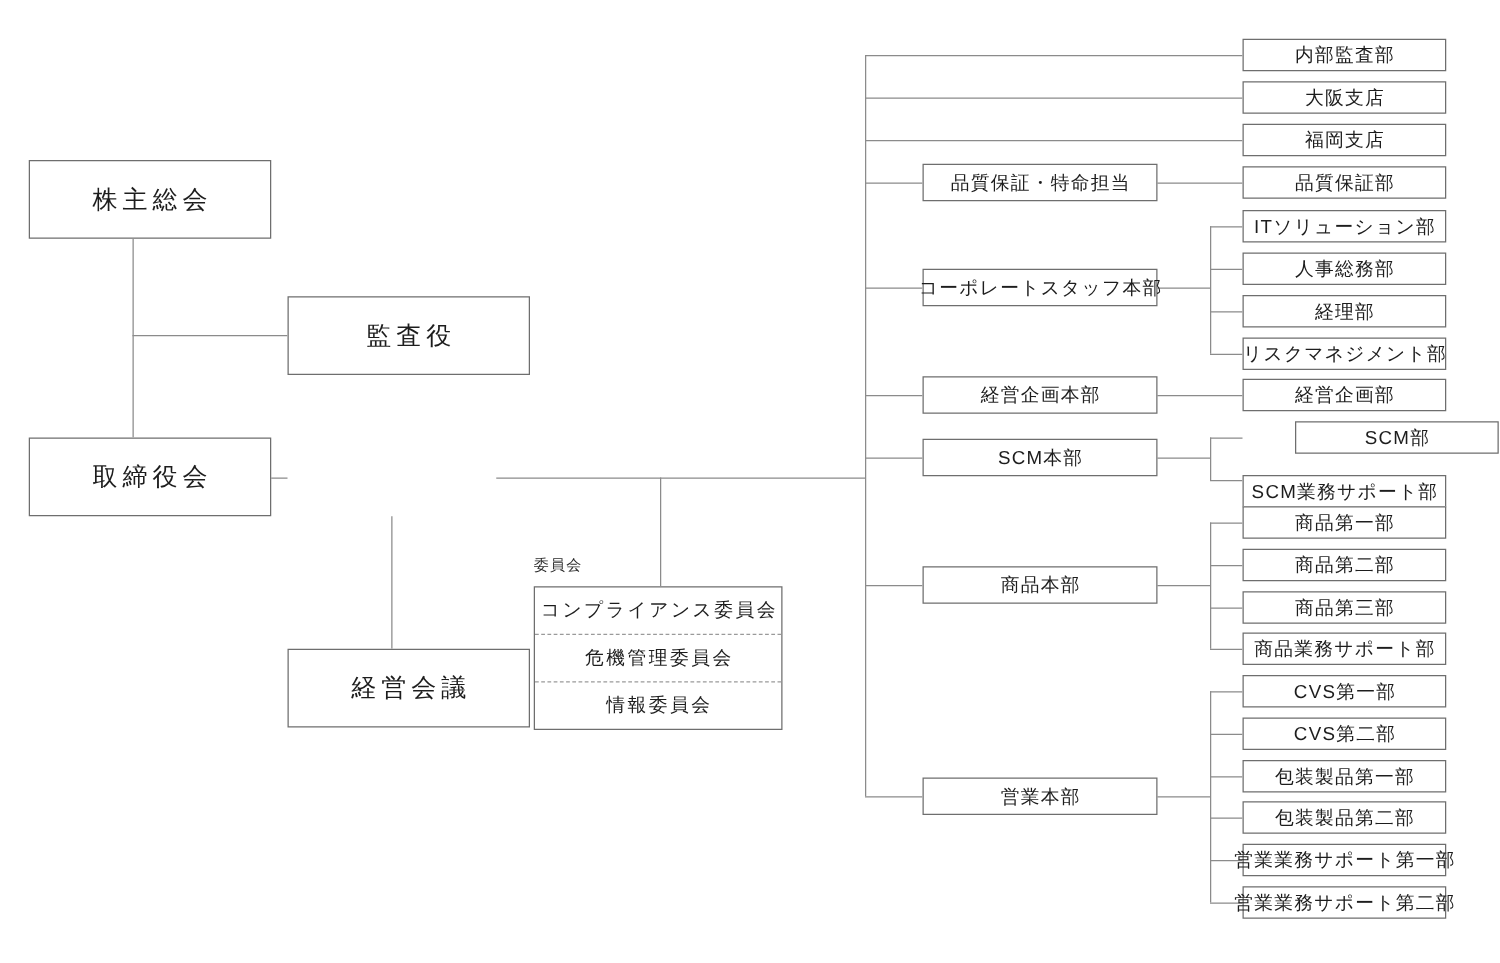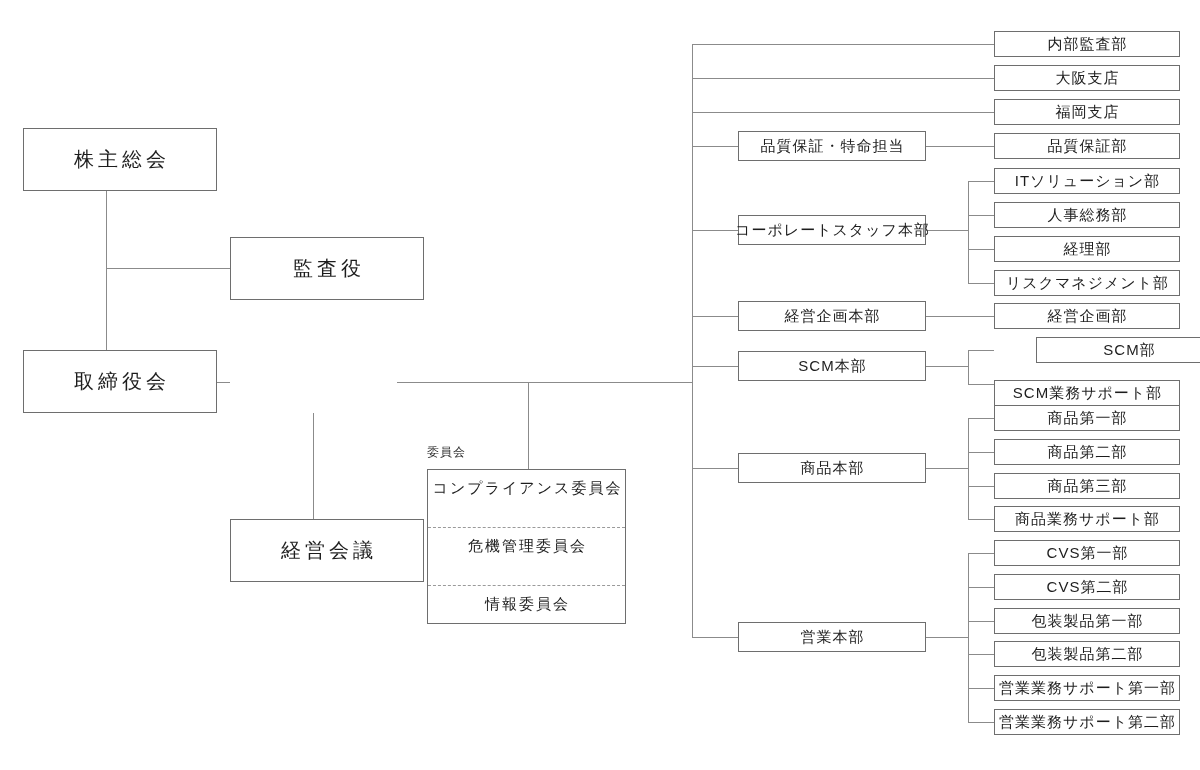--- a/index.html
+++ b/index.html
@@ -9,26 +9,26 @@
   }
   .box{
     position:absolute;background:#ffffff;border:1px solid #6e6e6e;
     display:flex;align-items:center;justify-content:center;text-align:center;
     box-sizing:border-box;white-space:nowrap;
   }
   .box-lg{width:194px;height:63px;font-size:20px;letter-spacing:4px;text-indent:4px;}
   .box-president{width:167px;height:63px;font-size:18px;letter-spacing:2px;text-indent:2px;
     flex-direction:column;line-height:1.35;}
   .box-mid{width:188px;height:30px;font-size:15px;letter-spacing:1px;text-indent:1px;}
-  .box-dept{width:186px;height:26px;font-size:15px;letter-spacing:1px;text-indent:1px;}
+  .box-dept{width:163px;height:26px;font-size:15px;letter-spacing:1px;text-indent:1px;}
   .committee-wrap{position:absolute;left:427px;top:469px;width:199px;background:#fff;
     border:1px solid #6e6e6e;box-sizing:border-box;}
   .committee-row{height:37px;display:flex;align-items:center;justify-content:center;
     font-size:15px;letter-spacing:2px;text-indent:2px;white-space:nowrap;}
-  .committee-row + .committee-row{border-top:1px dashed #9a9a9a;margin-top:20px;}
+  .committee-row + .committee-row{border-top:1px dashed #9a9a9a;}
   .committee-label{position:absolute;left:427px;top:444px;font-size:12px;letter-spacing:1px;color:#2a2a2a;}
   .ln{position:absolute;background:#8b8b8b;}
   .h{height:1px;}
   .v{width:1px;}
 </style>
 </head>
 <body>
 
 <div class="stage">
 

